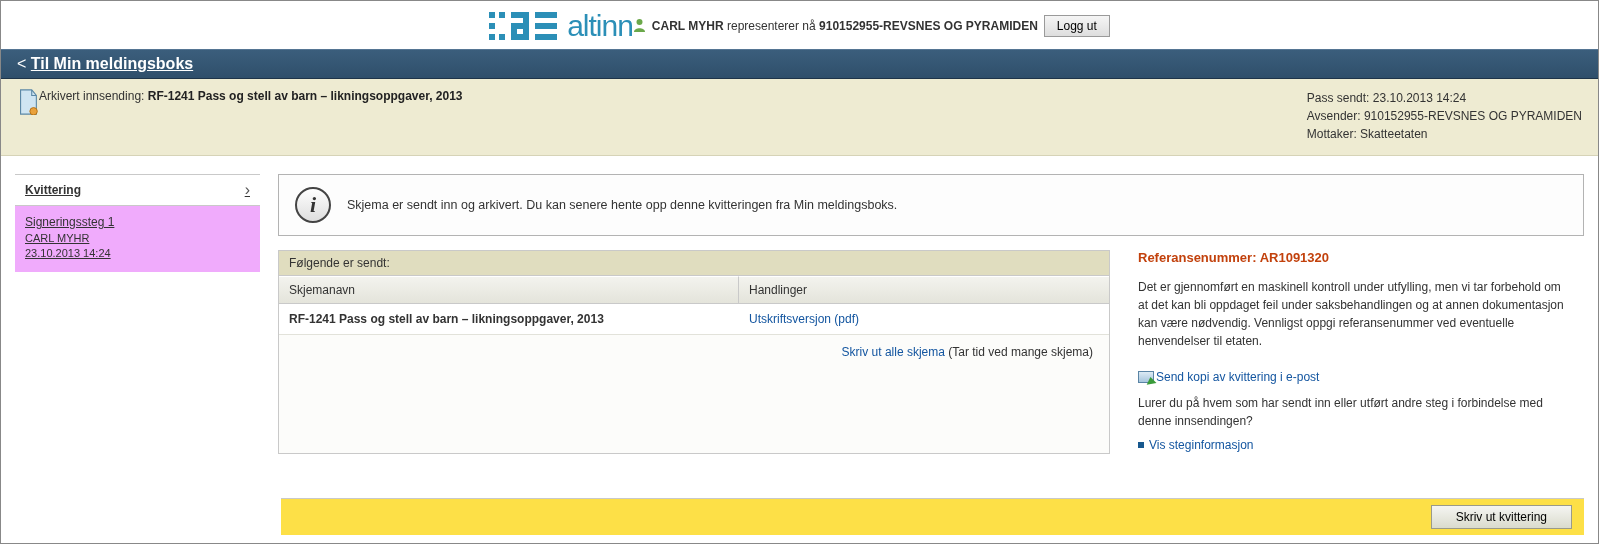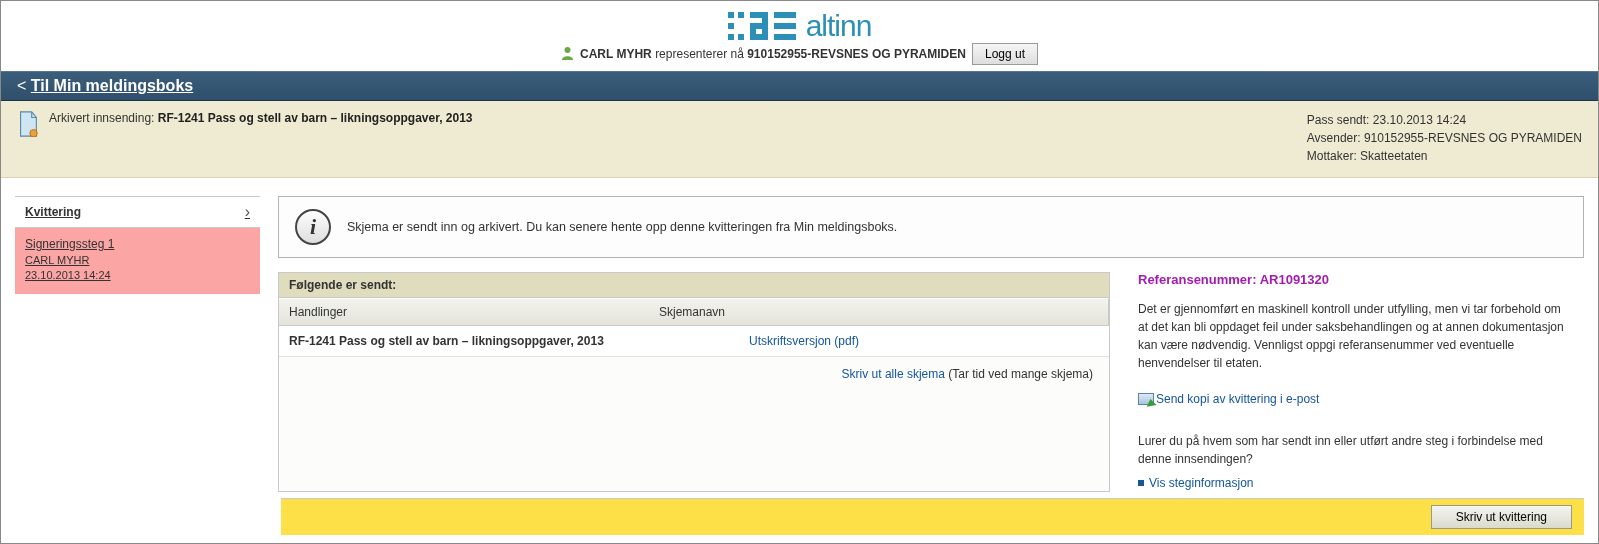--- a/index.html
+++ b/index.html
@@ -13,21 +13,20 @@
     height: 544px;
     overflow: hidden;
     position: relative;
   }
   .header {
     display: flex;
     justify-content: center;
     align-items: center;
     padding: 8px 16px 6px 16px;
     background: #fff;
-    flex-direction: column;
   }
   .logo {
     display: flex;
     align-items: center;
     gap: 8px;
   }
   .logo-text {
     color: #2b8fb7;
     font-size: 30px;
     font-weight: normal;
@@ -69,21 +68,20 @@
   .summary-bar {
     background: #eeebd2;
     border-bottom: 1px solid #d6d3b7;
     display: flex;
     justify-content: space-between;
     padding: 10px 16px 12px 16px;
   }
   .summary-left {
     display: flex;
     align-items: flex-start;
-    gap: 10px;
   }
   .doc-icon {
     width: 22px;
     height: 26px;
     fill: #8bb8d6;
     stroke: #4d7c99;
   }
   .summary-title {
     font-size: 12px;
     color: #333;
@@ -111,21 +109,21 @@
     border-bottom: 1px solid #c9c9c9;
     padding: 6px 10px;
     font-weight: bold;
     display: flex;
     justify-content: space-between;
     align-items: center;
     cursor: pointer;
   }
   .chevron { font-size: 16px; color:#555; font-weight: normal;}
   .side-step {
-    background: #fca5a5;
+    background: #f0abfc;
     padding: 8px 10px 10px 10px;
     font-size: 11px;
     line-height: 1.4;
   }
   .side-step .step-title { font-size: 12px; color:#333; }
   .main {
     flex: 1;
     display: flex;
     flex-direction: column;
     gap: 14px;
@@ -151,21 +149,21 @@
     display: flex;
     gap: 28px;
   }
   .sent-box {
     flex: 0 0 832px;
     border: 1px solid #c9c9c9;
     background: #fcfcfa;
   }
   .sent-head {
     background: #e0ddbf;
-    font-weight: bold;
+    font-weight: normal;
     font-size: 12px;
     padding: 5px 10px;
     border-bottom: 1px solid #c9c9c9;
   }
   .sent-table-head {
     display: flex;
     border-bottom: 1px solid #c9c9c9;
   }
   .th {
     background: linear-gradient(#f3f3ee,#e4e4db);
@@ -191,21 +189,21 @@
     font-size: 12px;
   }
   .right-col {
     flex: 1;
     font-size: 12px;
     line-height: 1.5;
     padding-right: 10px;
   }
   .ref-title {
     font-weight: bold;
-    color: #a21caf;
+    color: #c2410c;
     margin-bottom: 10px;
     font-size: 13px;
     margin-top: -2px;
   }
   .email-link {
     display: inline-flex;
     align-items: center;
     gap: 2px;
     margin-top: 18px;
   }
@@ -213,21 +211,21 @@
     width: 16px; height: 12px;
     background: linear-gradient(#dceaf4,#a7c6dd);
     border: 1px solid #5a84a5;
     position: relative;
   }
   .mail-icon::after {
     content:""; position:absolute; right:-3px; bottom:-2px;
     width:0;height:0;border-left:5px solid transparent;border-right:5px solid transparent;border-bottom:7px solid #3a9b3a;
     transform: rotate(-10deg);
   }
-  .step-note { margin-top: 22px; }
+  .step-note { margin-top: 6px; }
   .vis-step { margin-top: 6px; display:inline-flex; align-items:center; gap:5px;}
   .square { width:6px; height:6px; background:#17588e; display:inline-block;}
   .footer {
     position: absolute;
     left: 280px;
     right: 14px;
     bottom: 8px;
     border-top: 1px solid #c9c9c9;
     background: #fde047;
     padding: 6px 12px;
@@ -324,22 +322,22 @@
       <div class="info-icon">
           <span>i</span>
         </div>
       <div>Skjema er sendt inn og arkivert. Du kan senere hente opp denne kvitteringen fra Min meldingsboks.</div>
     </div>
 
     <div class="lower">
       <div class="sent-box">
         <div class="sent-head">Følgende er sendt:</div>
         <div class="sent-table-head">
+          <div class="th th-name">Skjemanavn</div>
           <div class="th th-act">Handlinger</div>
-          <div class="th th-name">Skjemanavn</div>
         </div>
         <div class="sent-row">
           <div class="td td-name">RF-1241 Pass og stell av barn – likningsoppgaver, 2013</div>
           <div class="td td-act">
             <a class="link">Utskriftsversjon (pdf)</a>
           </div>
         </div>
         <div class="print-all">
           <a class="link">Skriv ut alle skjema</a>
           <span>(Tar tid ved mange skjema)</span>

